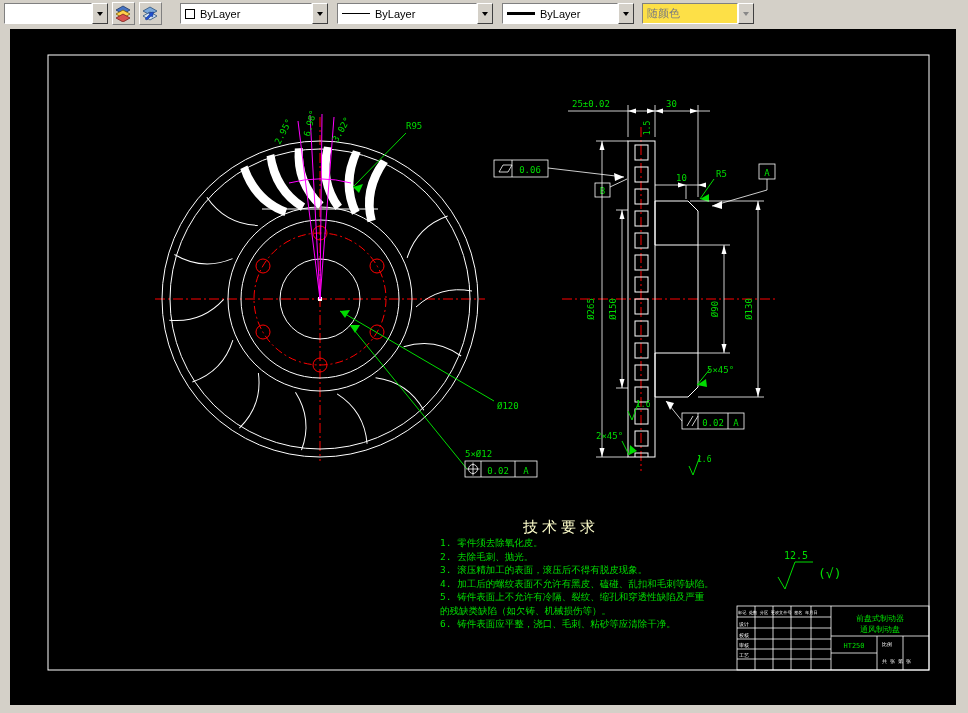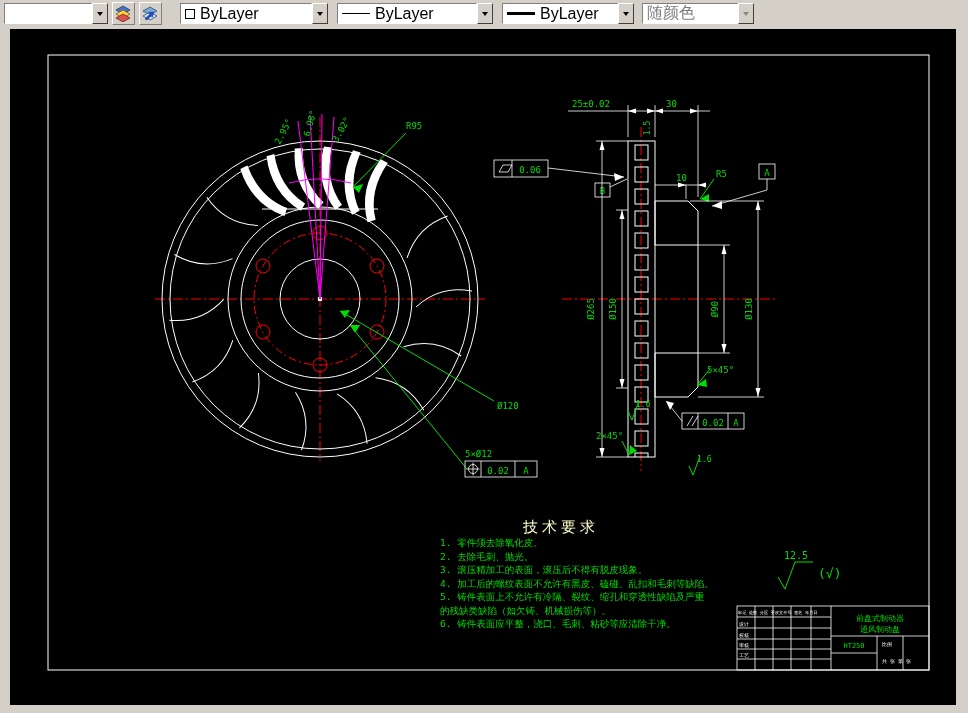--- a/index.html
+++ b/index.html
@@ -1,29 +1,29 @@
 <!DOCTYPE html>
 <html><head>
 <meta charset="utf-8">
 <style>
   * { box-sizing: border-box; }
   html,body { margin:0; padding:0; }
   body { width:968px; height:713px; background:#d4d0c8; font-family:"Liberation Sans",sans-serif; overflow:hidden; }
   .app { width:968px; height:713px; }
   .toolbar { height:27px; display:flex; align-items:center; padding:0 4px; gap:4px; background:#d4d0c8; }
   .combo { display:flex; height:21px; }
-  .combo-field { background:#fff; border:1px solid; border-color:#808080 #fff #fff #808080; display:flex; align-items:center; gap:5px; padding:0 4px; font-size:16px; height:21px; color:#000; white-space:nowrap; overflow:hidden; }
+  .combo-field { background:#fff; border:1px solid; border-color:#808080 #fff #fff #808080; display:flex; align-items:center; gap:5px; padding:0 4px; font-size:11px; height:21px; color:#000; white-space:nowrap; overflow:hidden; }
   .combo-btn { width:16px; height:21px; background:#d4d0c8; border:1px solid; border-color:#fff #404040 #404040 #fff; display:flex; align-items:center; justify-content:center; }
   .arr { width:0; height:0; border-left:3px solid transparent; border-right:3px solid transparent; border-top:4px solid #000; }
   .arr.dis { border-top-color:#888; }
   .tbtn { width:23px; height:23px; background:#d4d0c8; border:1px solid; border-color:#fff #808080 #808080 #fff; padding:1px; display:flex; align-items:center; justify-content:center; }
   .ltline { display:inline-block; width:28px; border-top:1px solid #000; }
   .lwline { display:inline-block; width:28px; border-top:3px solid #000; }
   .swatch { width:10px; height:10px; background:#fff; border:1px solid #000; display:inline-block; flex:none; }
-  .dis-field { background:#ffffff; color:#7e7e7e; }
+  .dis-field { background:#fde047; color:#7e7e7e; }
   .canvas-wrap { margin:2px 10px 6px 10px; width:946px; height:676px; background:#000; position:relative; }
   svg { display:block; }
   svg text { font-family:"DejaVu Sans Mono","Liberation Mono",monospace; }
   .w { stroke:#ffffff; fill:none; stroke-width:1; }
   .wt { stroke:#ffffff; fill:none; stroke-width:0.8; }
   .r { stroke:#ff0000; fill:none; stroke-width:1; }
   .m { stroke:#ff00ff; fill:none; stroke-width:1; }
   .g { stroke:#00dd00; fill:none; stroke-width:1; }
   .tg { fill:#00dd00; stroke:none; }
   .tw { fill:#ffffff; stroke:none; }

